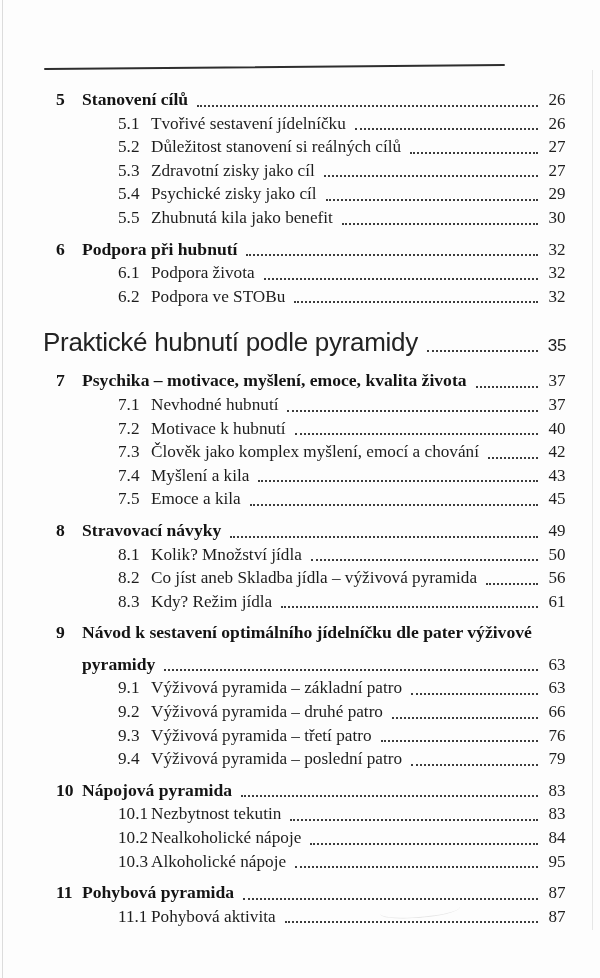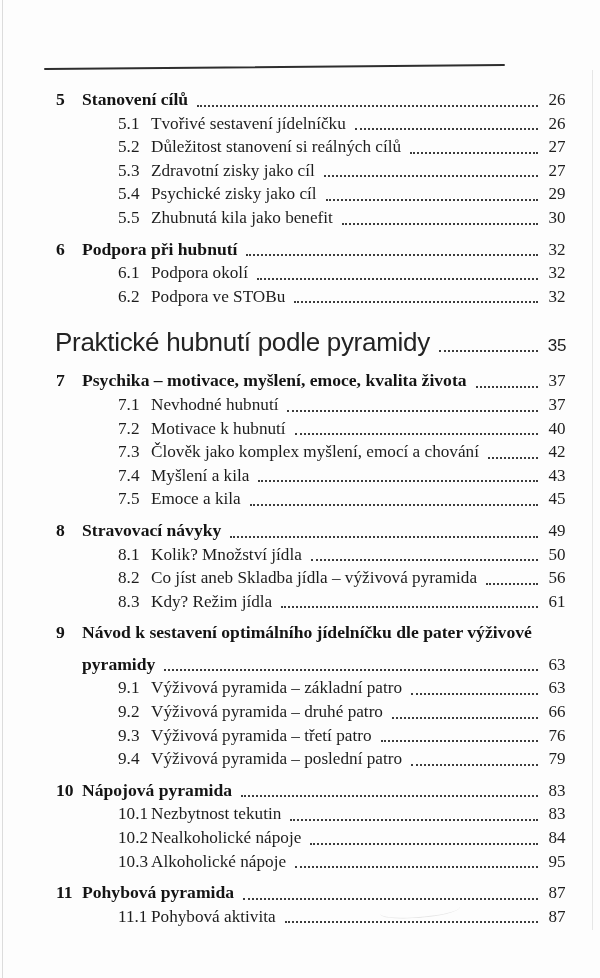--- a/index.html
+++ b/index.html
@@ -57,21 +57,21 @@
     align-self:flex-end;
     border-bottom:2px dotted #3c3c3c;
     margin:0 6px 5px 9px;
   }
   .pg{
     min-width:26px;text-align:center;
     font-size:17px;font-weight:400;color:#1d1d1d;
     white-space:nowrap;
   }
   .row.part{
-    padding-left:55px;
+    padding-left:43px;
     margin-top:17px;margin-bottom:9px;
     font-family:"Liberation Sans","DejaVu Sans",sans-serif;
     font-size:26px;line-height:35px;
     font-weight:400;letter-spacing:-0.3px;color:#232323;
   }
   .row.part .dots{margin-bottom:8px;}
   .row.part .pg{align-self:flex-end;line-height:26px;margin-bottom:1px;}
 </style>
 </head>
 <body>
@@ -119,21 +119,21 @@
         <span class="pg">30</span>
       </div>
       <div class="row chapter">
         <span class="num">6</span>
         <span class="title">Podpora při hubnutí</span>
         <span class="dots"></span>
         <span class="pg">32</span>
       </div>
       <div class="row sub">
         <span class="num">6.1</span>
-        <span class="title">Podpora okolí</span>
+        <span class="title">Podpora života</span>
         <span class="dots"></span>
         <span class="pg">32</span>
       </div>
       <div class="row sub">
         <span class="num">6.2</span>
         <span class="title">Podpora ve STOBu</span>
         <span class="dots"></span>
         <span class="pg">32</span>
       </div>
       <div class="row part">

